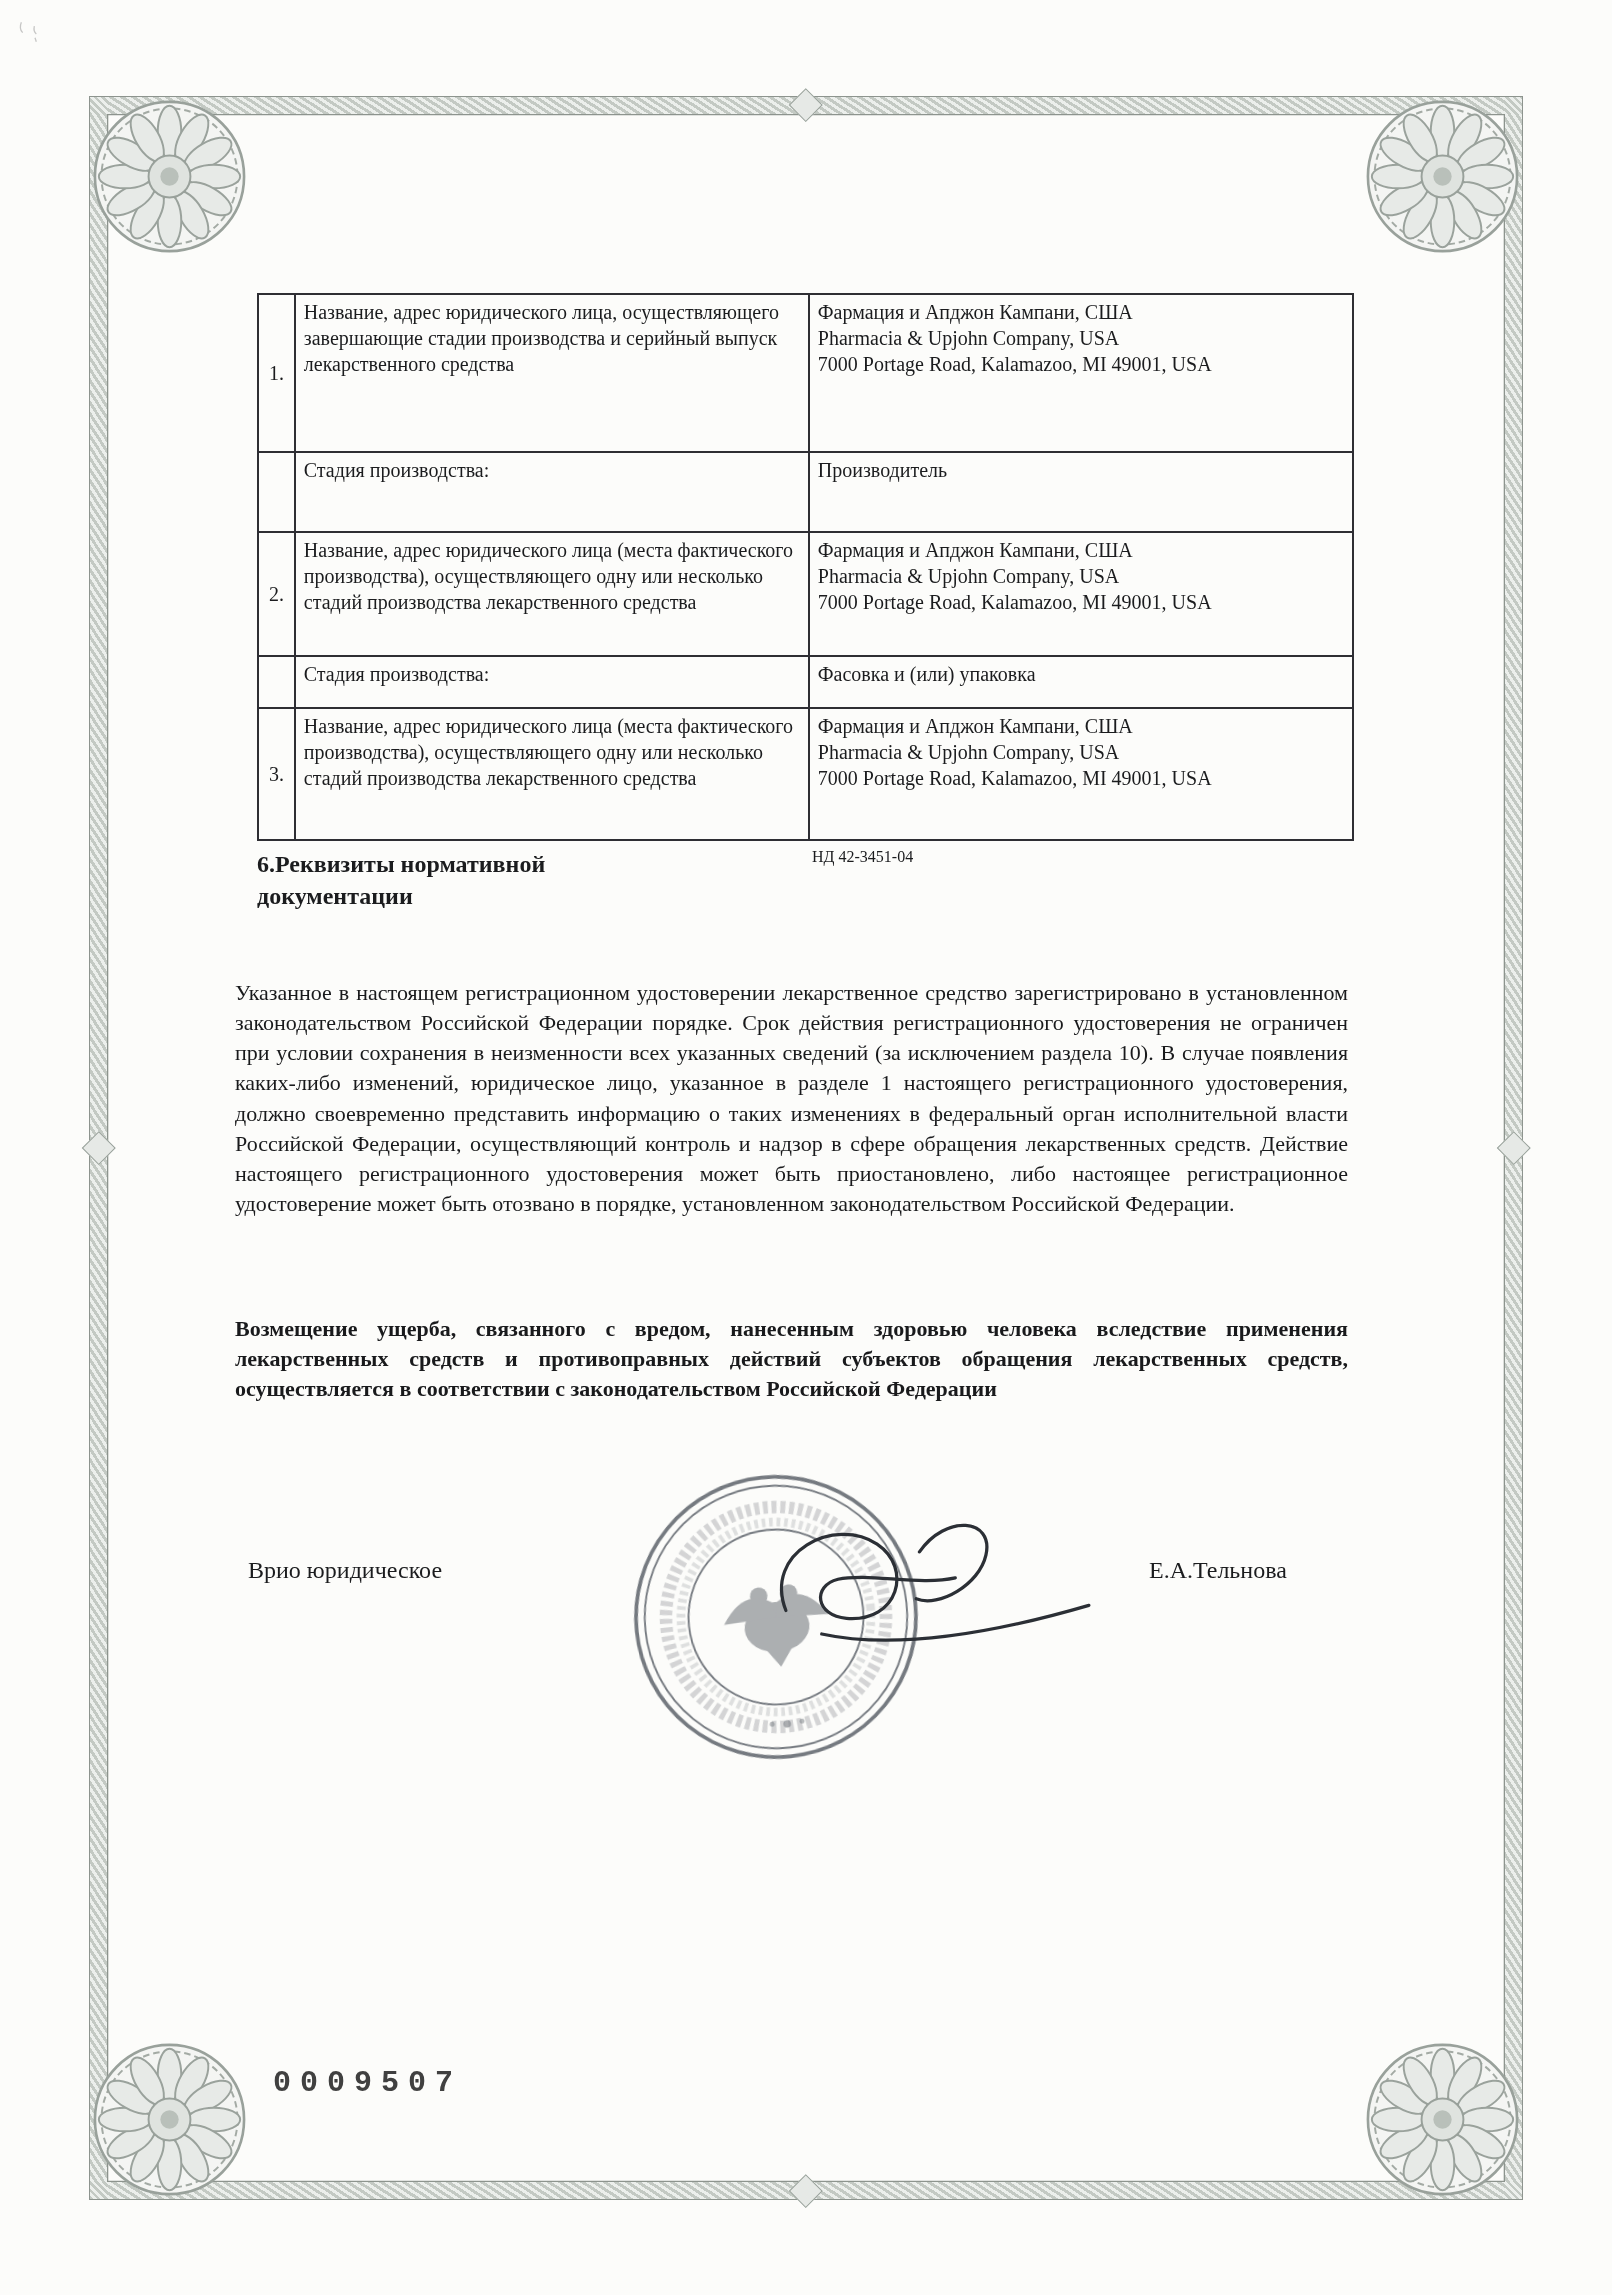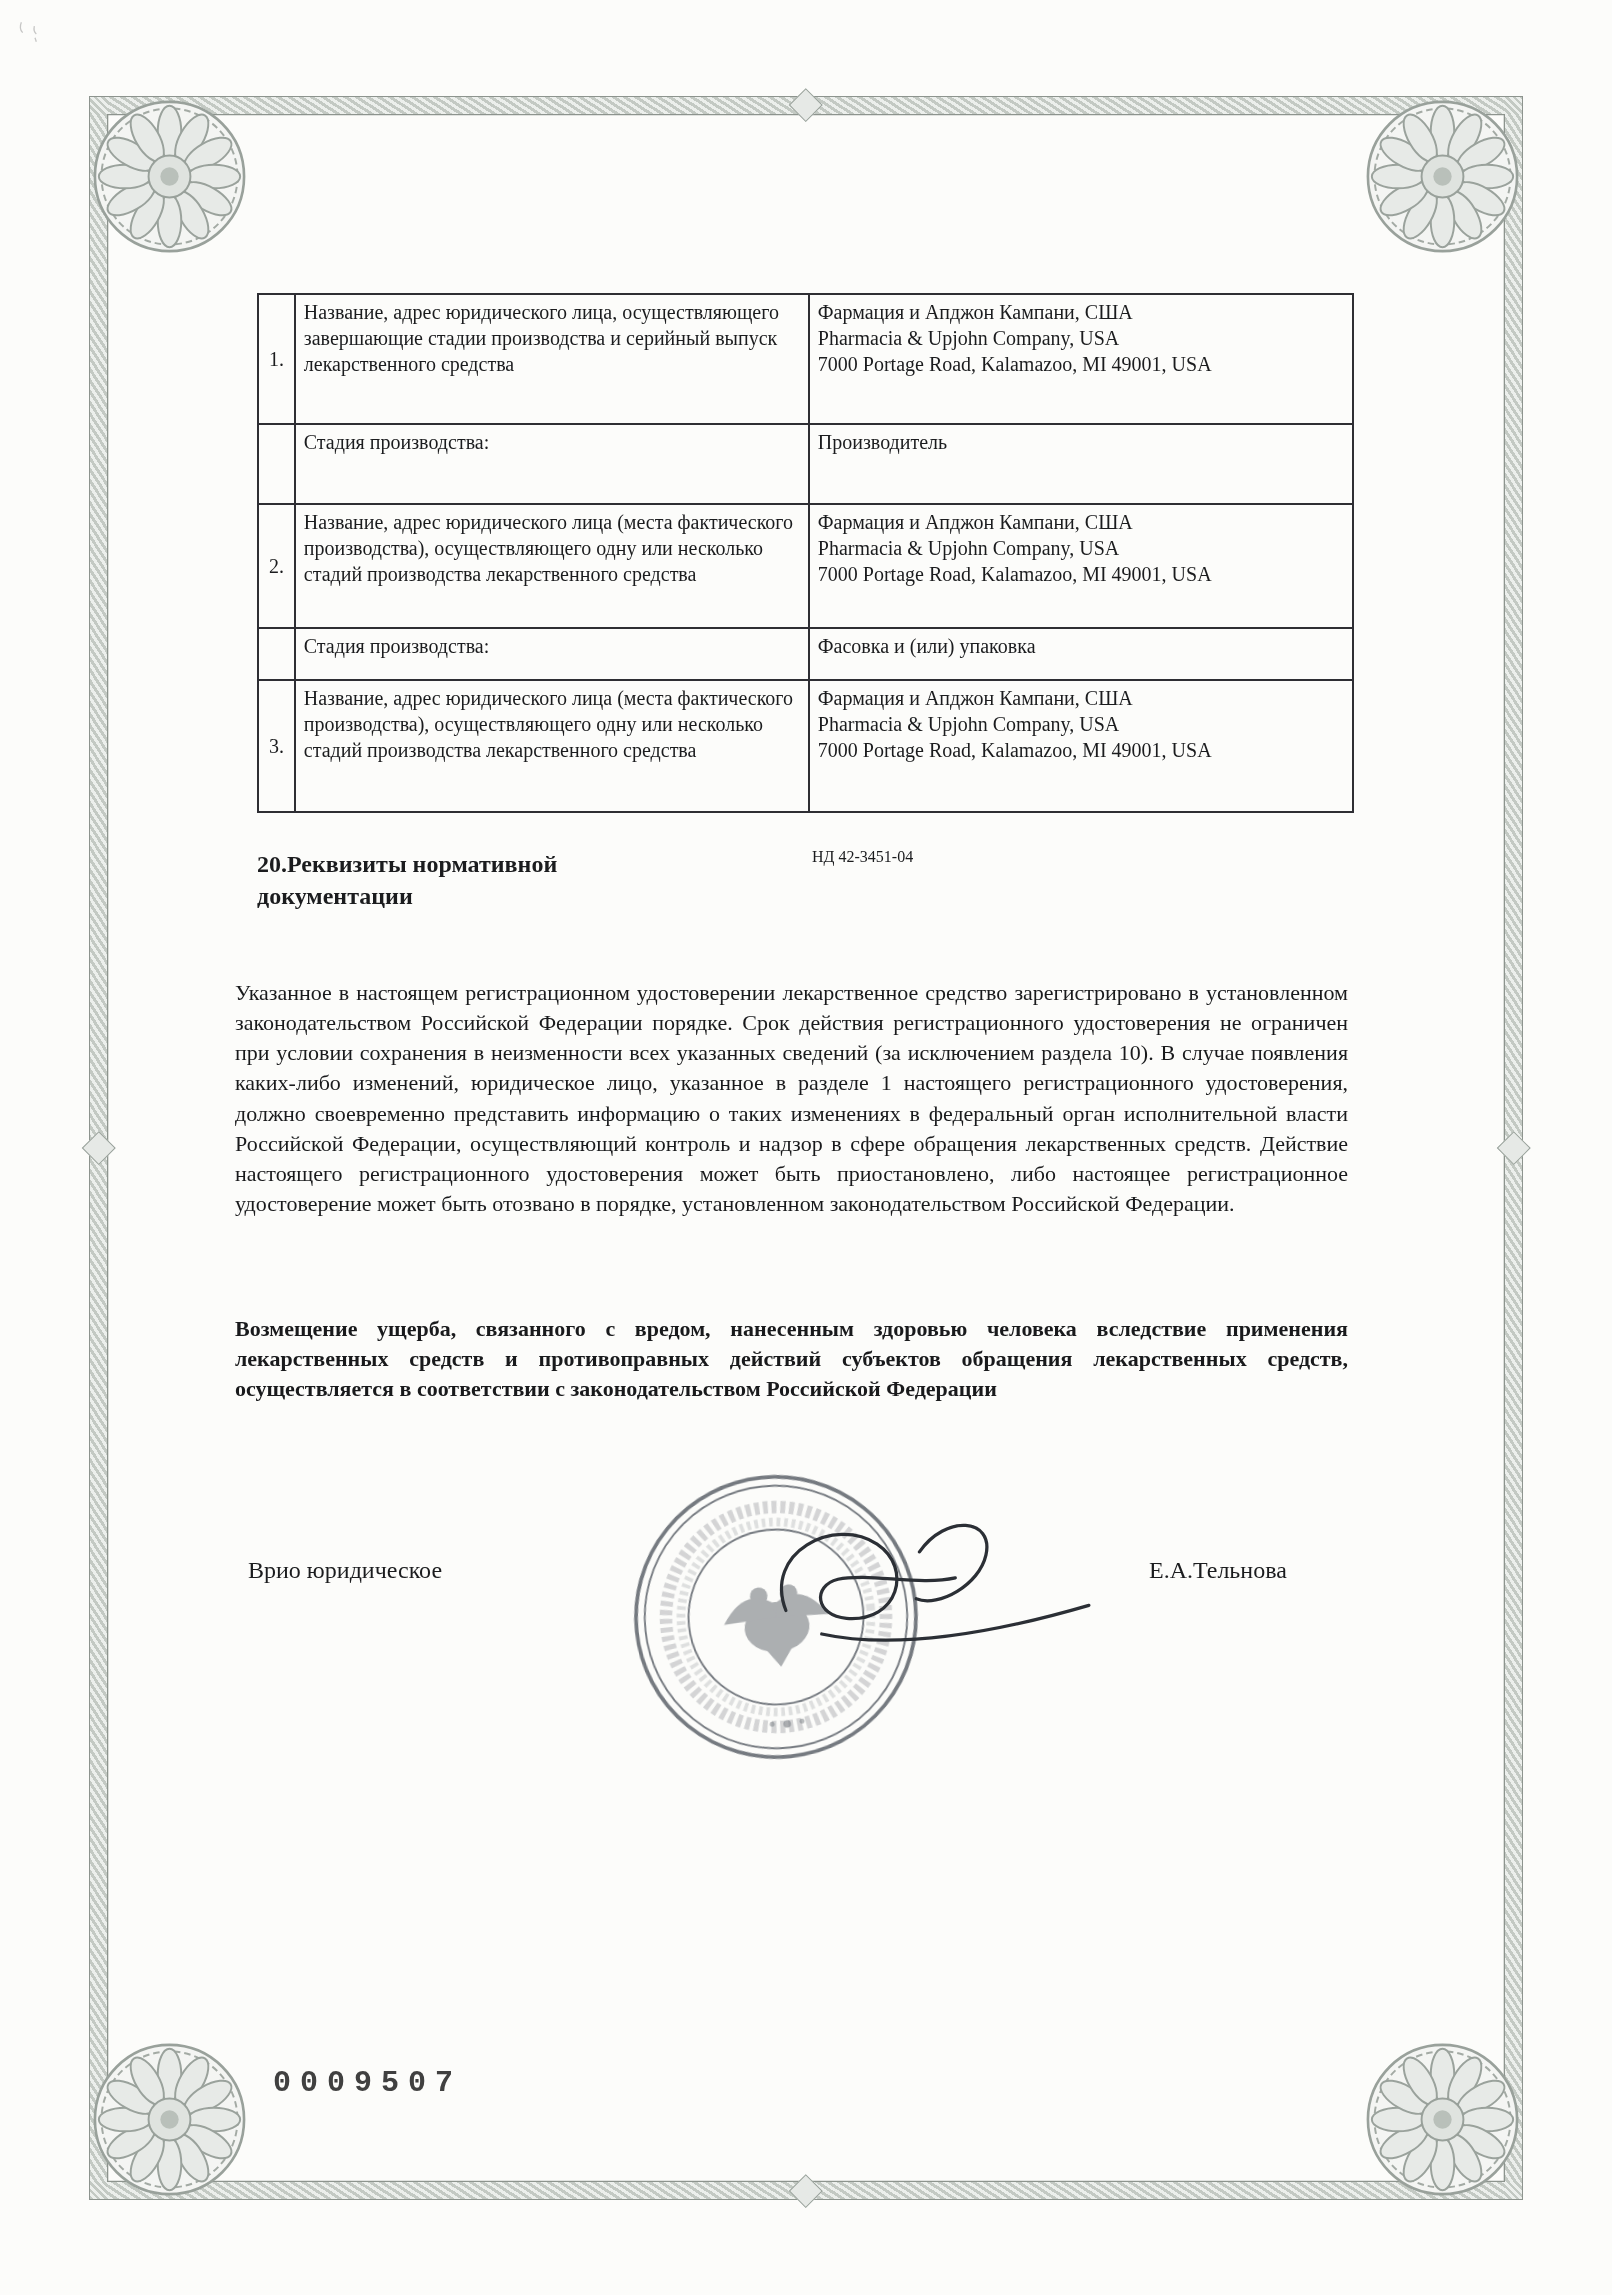--- a/index.html
+++ b/index.html
@@ -48,21 +48,21 @@
   .prod-table td {
     border:2px solid #2e2e33;
     vertical-align:top;
     padding:3.9px 7.8px;
     font-size:20px; line-height:1.30;
     box-sizing:border-box;
     overflow:hidden;
   }
   .prod-table td.num { text-align:center; vertical-align:middle; padding:0 1.3px; }
   .prod-table .pre { white-space:pre-line; }
-  .prod-table tr:nth-child(1) td { height:130px; }
+  .prod-table tr:nth-child(1) td { height:158px; }
   .prod-table tr:nth-child(2) td { height:80px; }
   .prod-table tr:nth-child(3) td { height:124px; }
   .prod-table tr:nth-child(4) td { height:52px;  }
   .prod-table tr:nth-child(5) td { height:132px; }
 
   
   .sec10-heading {
     position:absolute; left:257px; top:848px;
     font-weight:bold; font-size:24px; line-height:1.35;
     white-space:pre-line;
@@ -192,21 +192,21 @@
     <tr>
       <td class="num">3.</td>
       <td class="pre">Название, адрес юридического лица (места фактического производства), осуществляющего одну или несколько стадий производства лекарственного средства</td>
       <td class="pre">Фармация и Апджон Кампани, США
 Pharmacia &amp; Upjohn Company, USA
 7000 Portage Road, Kalamazoo, MI 49001, USA</td>
     </tr>
   </tbody>
     </table>
 
-  <div class="sec10-heading">20.Реквизиты нормативной
+  <div class="sec10-heading">6.Реквизиты нормативной
 документации</div>
   <div class="sec10-value">НД 42-3451-04</div>
 
   <p class="para legal">Указанное в настоящем регистрационном удостоверении лекарственное средство зарегистрировано в установленном законодательством Российской Федерации порядке. Срок действия регистрационного удостоверения не ограничен при условии сохранения в неизменности всех указанных сведений (за исключением раздела 10). В случае появления каких-либо изменений, юридическое лицо, указанное в разделе 1 настоящего регистрационного удостоверения, должно своевременно представить информацию о таких изменениях в федеральный орган исполнительной власти Российской Федерации, осуществляющий контроль и надзор в сфере обращения лекарственных средств. Действие настоящего регистрационного удостоверения может быть приостановлено, либо настоящее регистрационное удостоверение может быть отозвано в порядке, установленном законодательством Российской Федерации.</p>
   <p class="para liability">Возмещение ущерба, связанного с вредом, нанесенным здоровью человека вследствие применения лекарственных средств и противоправных действий субъектов обращения лекарственных средств, осуществляется в соответствии с законодательством Российской Федерации</p>
 
   <div class="sig-title">Врио юридическое</div>
   <div class="sig-name">Е.А.Тельнова</div>
 
   <svg class="seal" viewBox="0 0 240 240">

